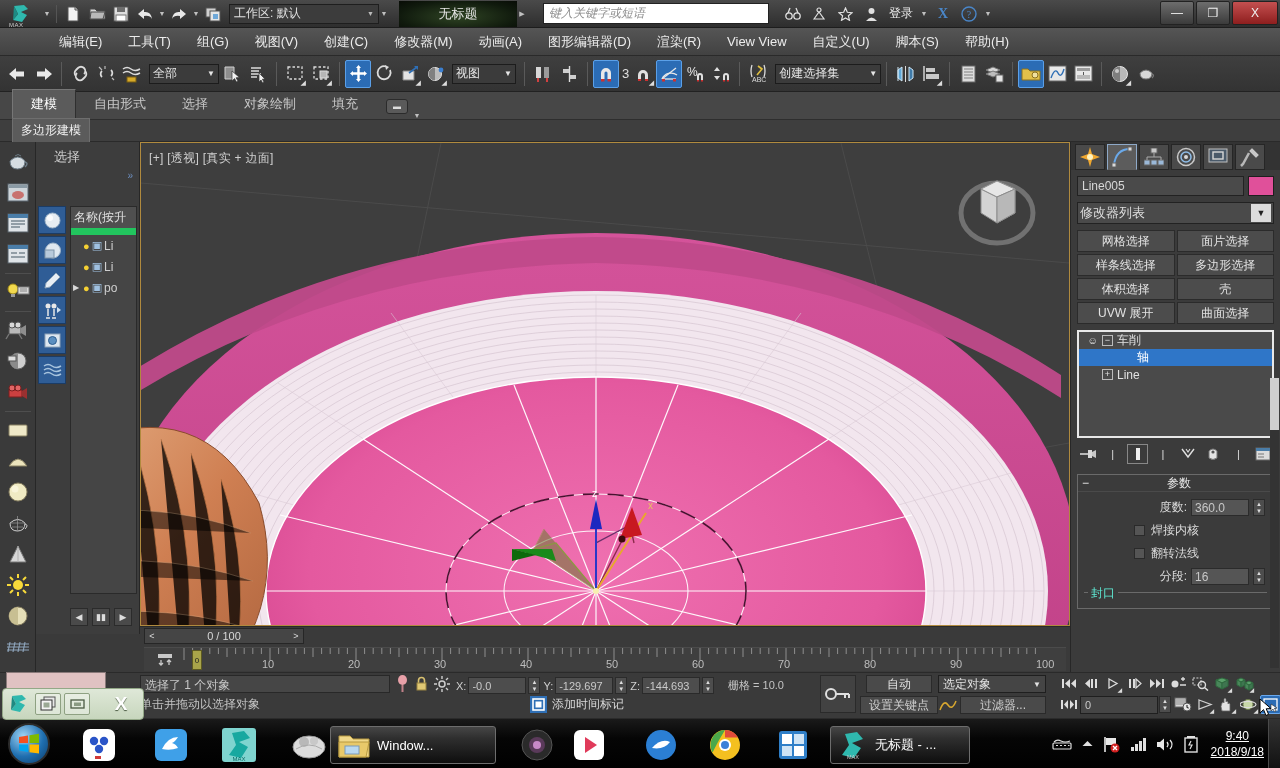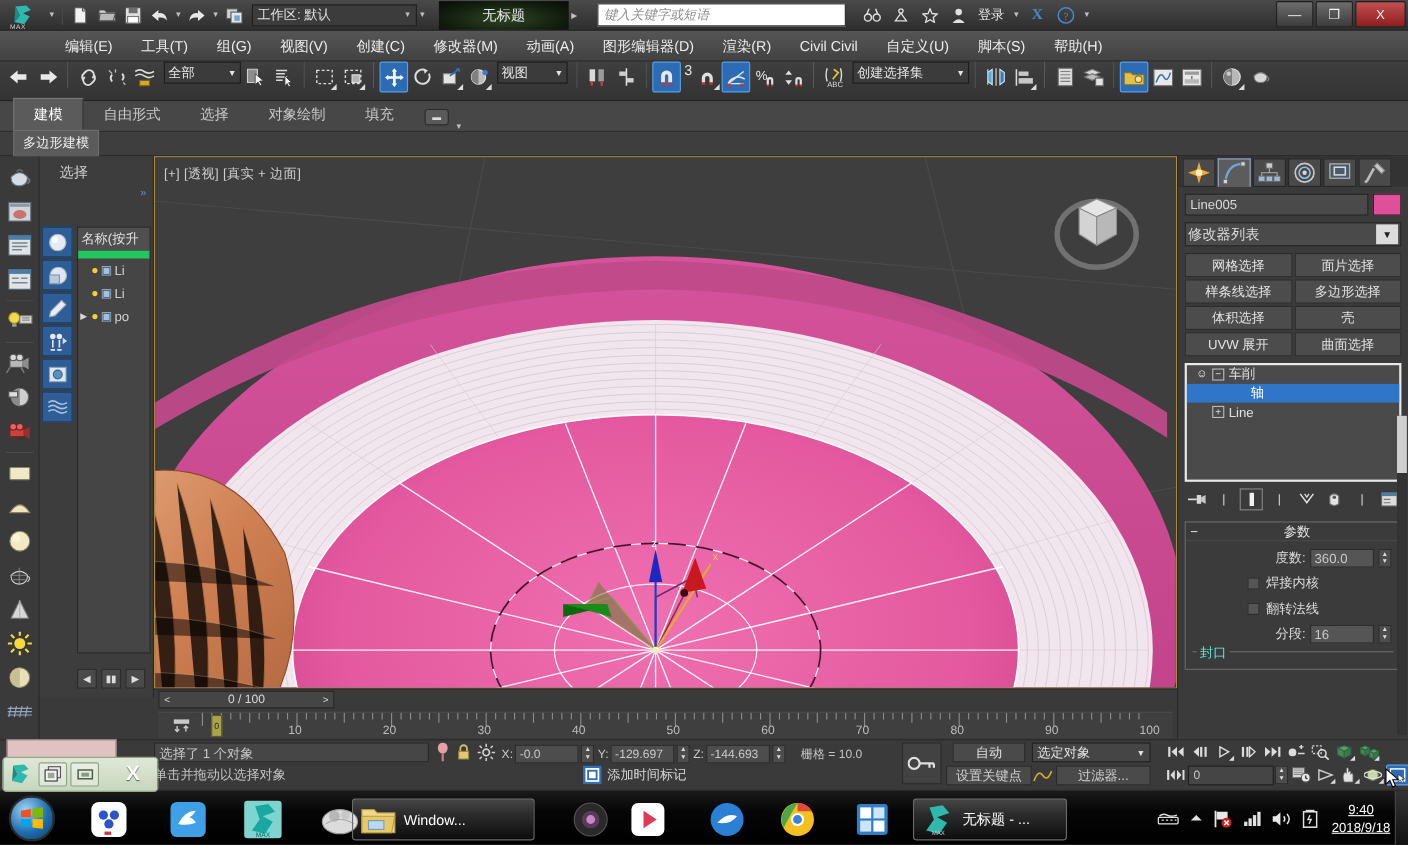--- a/index.html
+++ b/index.html
@@ -68,21 +68,21 @@
     border-bottom: 1px solid #2a2a2a;
     display: flex; align-items: center; padding-left: 46px; gap: 0px;
   }
   .menuitem { padding: 4px 13px; color: #ececec; font-size: 13px; }
 
   
   .maintb {
     position: absolute; left: 0; top: 56px; width: 1280px; height: 36px;
     background: linear-gradient(#3f3f3f, #333);
     border-bottom: 1px solid #222;
-    display: flex; align-items: flex-start; padding-left: 4px;
+    display: flex; align-items: center; padding-left: 4px;
   }
   .mt {
     width: 26px; height: 28px; display: flex; align-items: center; justify-content: center;
     border-radius: 2px; color: #dcdcdc; position: relative;
   }
   .mt.on { background: #2b6cb5; border: 1px solid #5ba0e8; }
   .mt .cnr { position: absolute; right: 2px; bottom: 1px; font-size: 7px; color: #ddd; }
   .mtsep { width: 1px; height: 24px; background: #242424; border-right: 1px solid #5a5a5a; margin: 0 5px; }
   .combo {
     height: 20px; background: #3b3b3b; border: 1px solid #1c1c1c;
@@ -404,21 +404,21 @@
   <div class="menubar" id="menubar">
       <div class="menuitem">编辑(E)</div>
       <div class="menuitem">工具(T)</div>
       <div class="menuitem">组(G)</div>
       <div class="menuitem">视图(V)</div>
       <div class="menuitem">创建(C)</div>
       <div class="menuitem">修改器(M)</div>
       <div class="menuitem">动画(A)</div>
       <div class="menuitem">图形编辑器(D)</div>
       <div class="menuitem">渲染(R)</div>
-      <div class="menuitem">Civil Civil</div>
+      <div class="menuitem">View View</div>
       <div class="menuitem">自定义(U)</div>
       <div class="menuitem">脚本(S)</div>
       <div class="menuitem">帮助(H)</div>
     </div>
 
   <div class="maintb">
     <div class="mt">
       <svg width="19" height="14" viewBox="0 0 19 14">
           <path d="M8 1 L1 7 L8 13 V9.5 H16 V4.5 H8Z" fill="#e9e9e9"></path>
         </svg>
@@ -1538,21 +1538,21 @@
         </svg>
     </div>
     <div class="tbtn" style="left:282px;">
       <svg width="38" height="32" viewBox="0 0 38 32">
           <ellipse cx="19" cy="18" rx="16" ry="11" fill="#dcdcdc" stroke="#999"></ellipse>
           <circle cx="14" cy="13" r="5" fill="#b8b8b8"></circle>
           <circle cx="24" cy="12" r="4" fill="#c8c8c8"></circle>
           <path d="M6 20 q13-8 26 0" fill="none" stroke="#aaa"></path>
         </svg>
     </div>
-    <div class="tbtn wide active" style="left:320px;width:166px;">
+    <div class="tbtn wide active" style="left:330px;width:166px;">
       <svg width="34" height="30" viewBox="0 0 34 30">
           <path d="M2 6 h11 l3 3 h16 v18 H2Z" fill="#f0d88a" stroke="#b89a40"></path>
           <path d="M2 12 h30 l-3 15 H2Z" fill="#e8c96a" stroke="#b89a40"></path>
           <rect x="8" y="16" width="14" height="8" fill="#b8d8f0" stroke="#7a9ab8"></rect>
         </svg>
       <span class="tlabel">Window...</span>
     </div>
     <div class="tbtn" style="left:510px;">
       <svg width="34" height="34" viewBox="0 0 34 34">
           <circle cx="17" cy="17" r="15" fill="#2a2a2a" stroke="#555"></circle>

